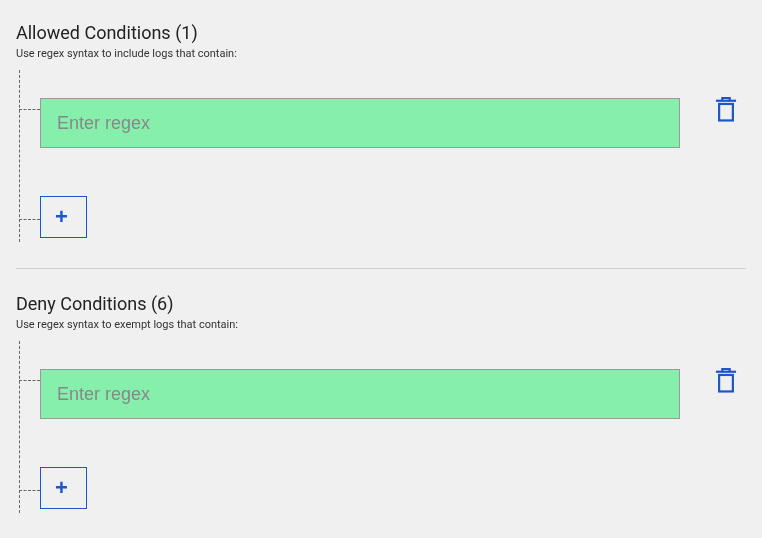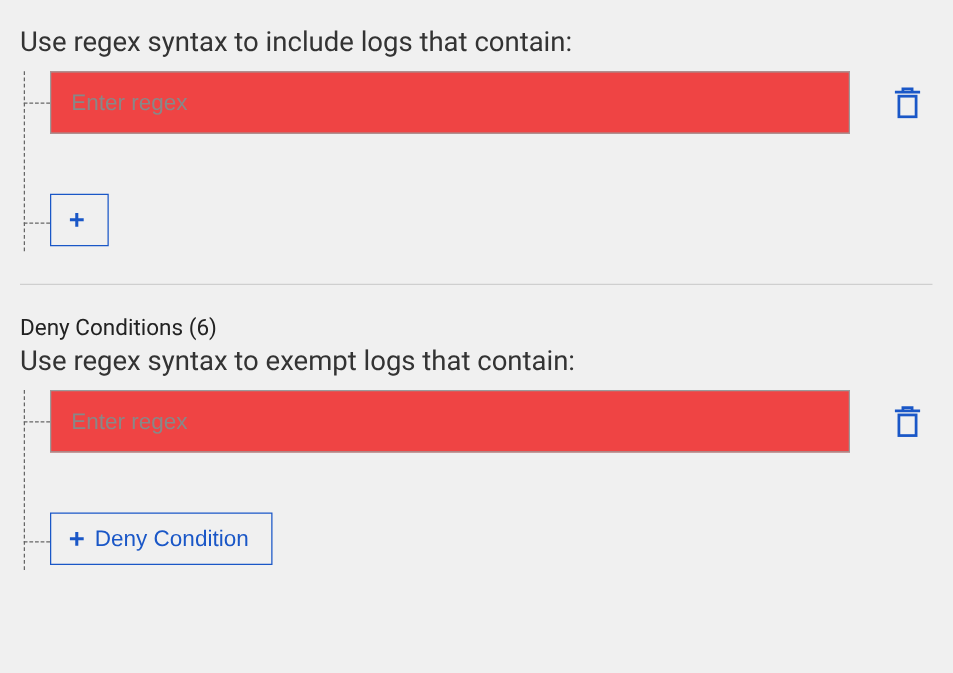--- a/index.html
+++ b/index.html
@@ -15,21 +15,21 @@
   .container {
     padding: 22px 16px 10px 16px;
   }
   .section-title {
     font-size: 18px;
     font-weight: 400;
     color: #222;
     margin: 0 0 4px 0;
   }
   .section-subtitle {
-    font-size: 22px;
+    font-size: 11px;
     font-weight: 400;
     color: #333;
     margin: 0 0 10px 0;
   }
   .tree-area {
     position: relative;
     padding-left: 24px;
   }
   .tree-line-outer {
     position: absolute;
@@ -53,23 +53,24 @@
     top: 50%;
     border-top: 1px dashed #666;
   }
   .regex-input {
     flex: 0 0 640px;
     width: 640px;
     height: 50px;
     padding: 0 16px;
     font-size: 18px;
     color: #333;
-    background: #ef4444;
+    background: #86efac;
     border: 1px solid #9a9a9a;
     outline: none;
+    margin-top: 28px;
   }
   .regex-input::placeholder { color: #888; }
   .delete-btn {
     width: 28px;
     height: 28px;
     display: flex;
     align-items: center;
     justify-content: center;
     cursor: pointer;
     color: #1a57c7;
@@ -100,20 +101,21 @@
     margin: 26px 0 24px 0;
   }
   .section { }
 </style>
 </head>
 <body>
 
 <div class="container">
 
   <div class="section">
+    <div class="section-title">Allowed Conditions (1)</div>
     <div class="section-subtitle">Use regex syntax to include logs that contain:</div>
     <div class="tree-area">
       <div class="tree-line-outer"></div>
 
       <div class="row row-input">
         <div class="connector"></div>
         <input type="text" class="regex-input" placeholder="Enter regex" style="">
         <div class="delete-btn">
           <svg viewBox="0 0 24 28">
             <g fill="none" stroke="currentColor" stroke-width="2.4">
@@ -153,19 +155,18 @@
               <rect x="4.5" y="8.5" width="15" height="18"></rect>
             </g>
           </svg>
         </div>
       </div>
 
       <div class="row row-button">
         <div class="connector"></div>
         <button class="add-btn">
           <span class="plus">+</span>
-          <span>Deny Condition</span>
         </button>
       </div>
     </div>
   </div>
 
 </div>
 
 </body></html>

